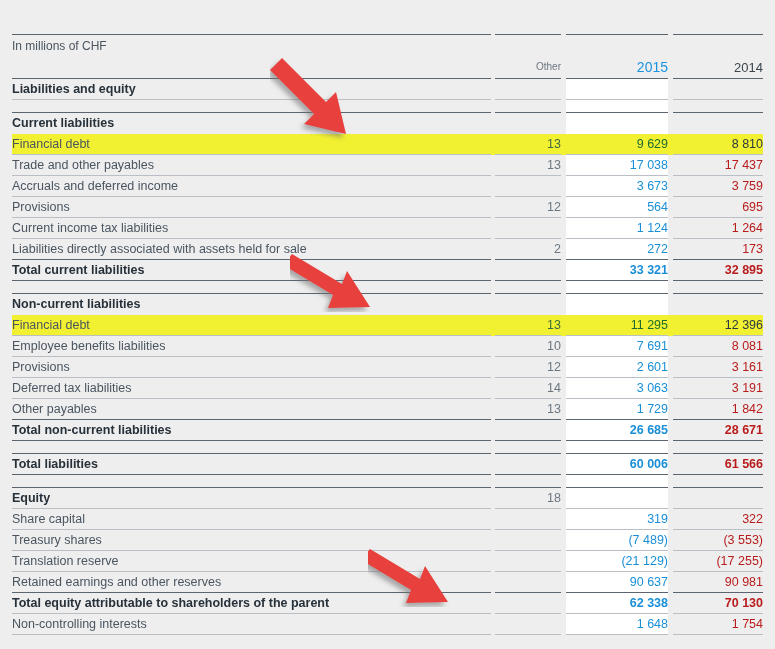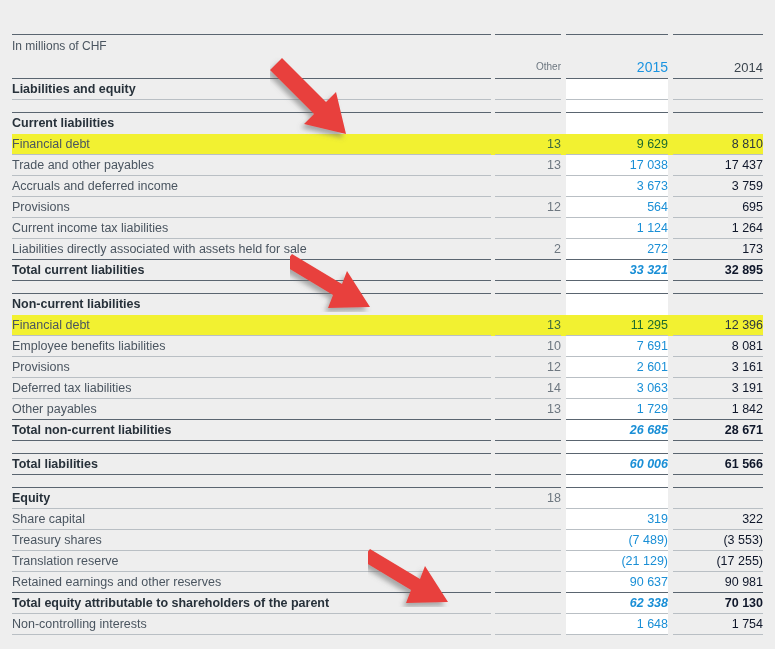--- a/index.html
+++ b/index.html
@@ -63,21 +63,21 @@
     text-align: right;
     padding-right: 3px;
   }
   td.y1 {
     color: #1a8fd6;
     text-align: right;
     padding-right: 4px;
     background: #ffffff;
   }
   td.y2 {
-    color: #0f172a;
+    color: #b91c1c;
     text-align: right;
     padding-right: 3px;
   }
   td.gap { background: #eeeeee; }
 
   
   tr.hdr td { height: 22px; font-size: 12px; }
   tr.hdr td.notes { color: #6d7780; font-size: 10px; }
   tr.hdr td.y1 { color: #1a93e0; background: transparent; font-size: 14px; text-align: right; }
   tr.hdr td.y2 { color: #3b454e; font-size: 13px; }
@@ -89,21 +89,21 @@
 
   
   .rule-top-dark td.gap,
   .rule-bot-dark td.gap,
   .rule-bot-light td.gap,
   .rule-top-light td.gap { border-color: transparent; }
 
   
   tr.section td.label { color: #27313a; font-weight: bold; }
   tr.total td.label { color: #27313a; font-weight: bold; margin-left: 14px; }
-  tr.total td.y1 { font-weight: bold; font-style: italic; }
+  tr.total td.y1 { font-weight: bold; }
   tr.total td.y2 { font-weight: bold; }
 
   
   tr.hl td.label,
   tr.hl td.notes,
   tr.hl td.y1,
   tr.hl td.y2,
   tr.hl td.gap { background: #f2f131; }
   tr.hl td.y1 { color: #1d6b2f; }
   tr.hl td.y2 { color: #2d3740; }

